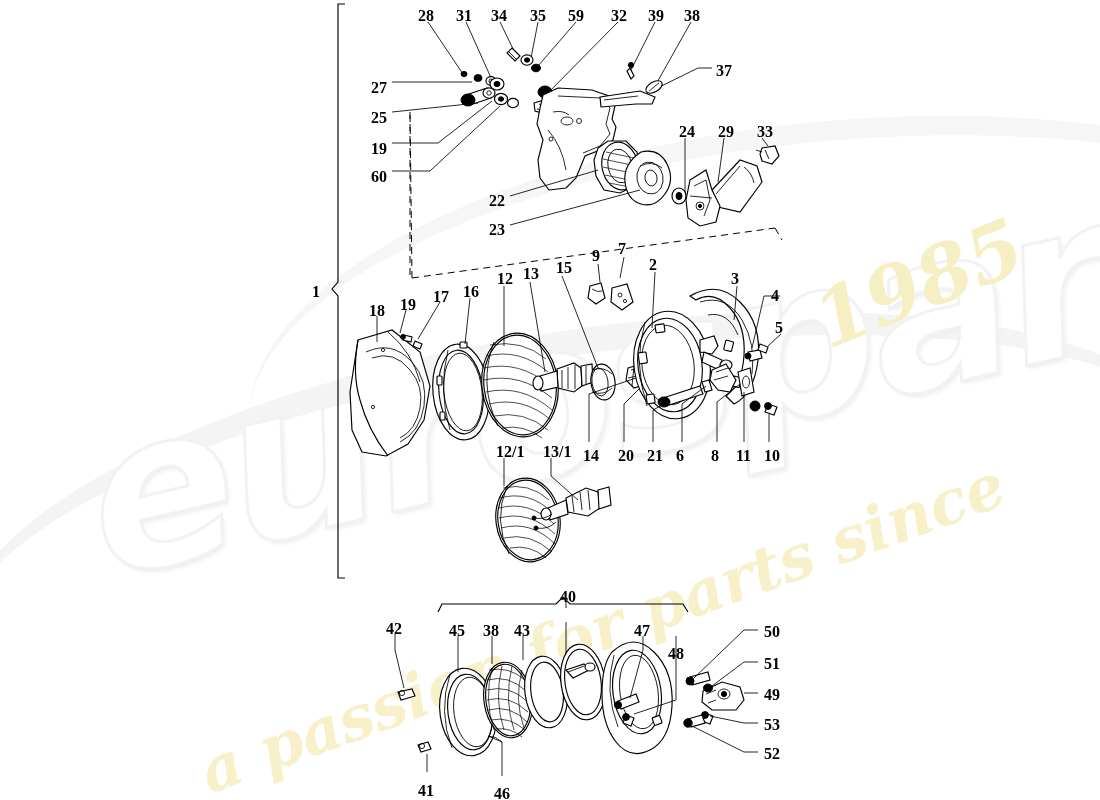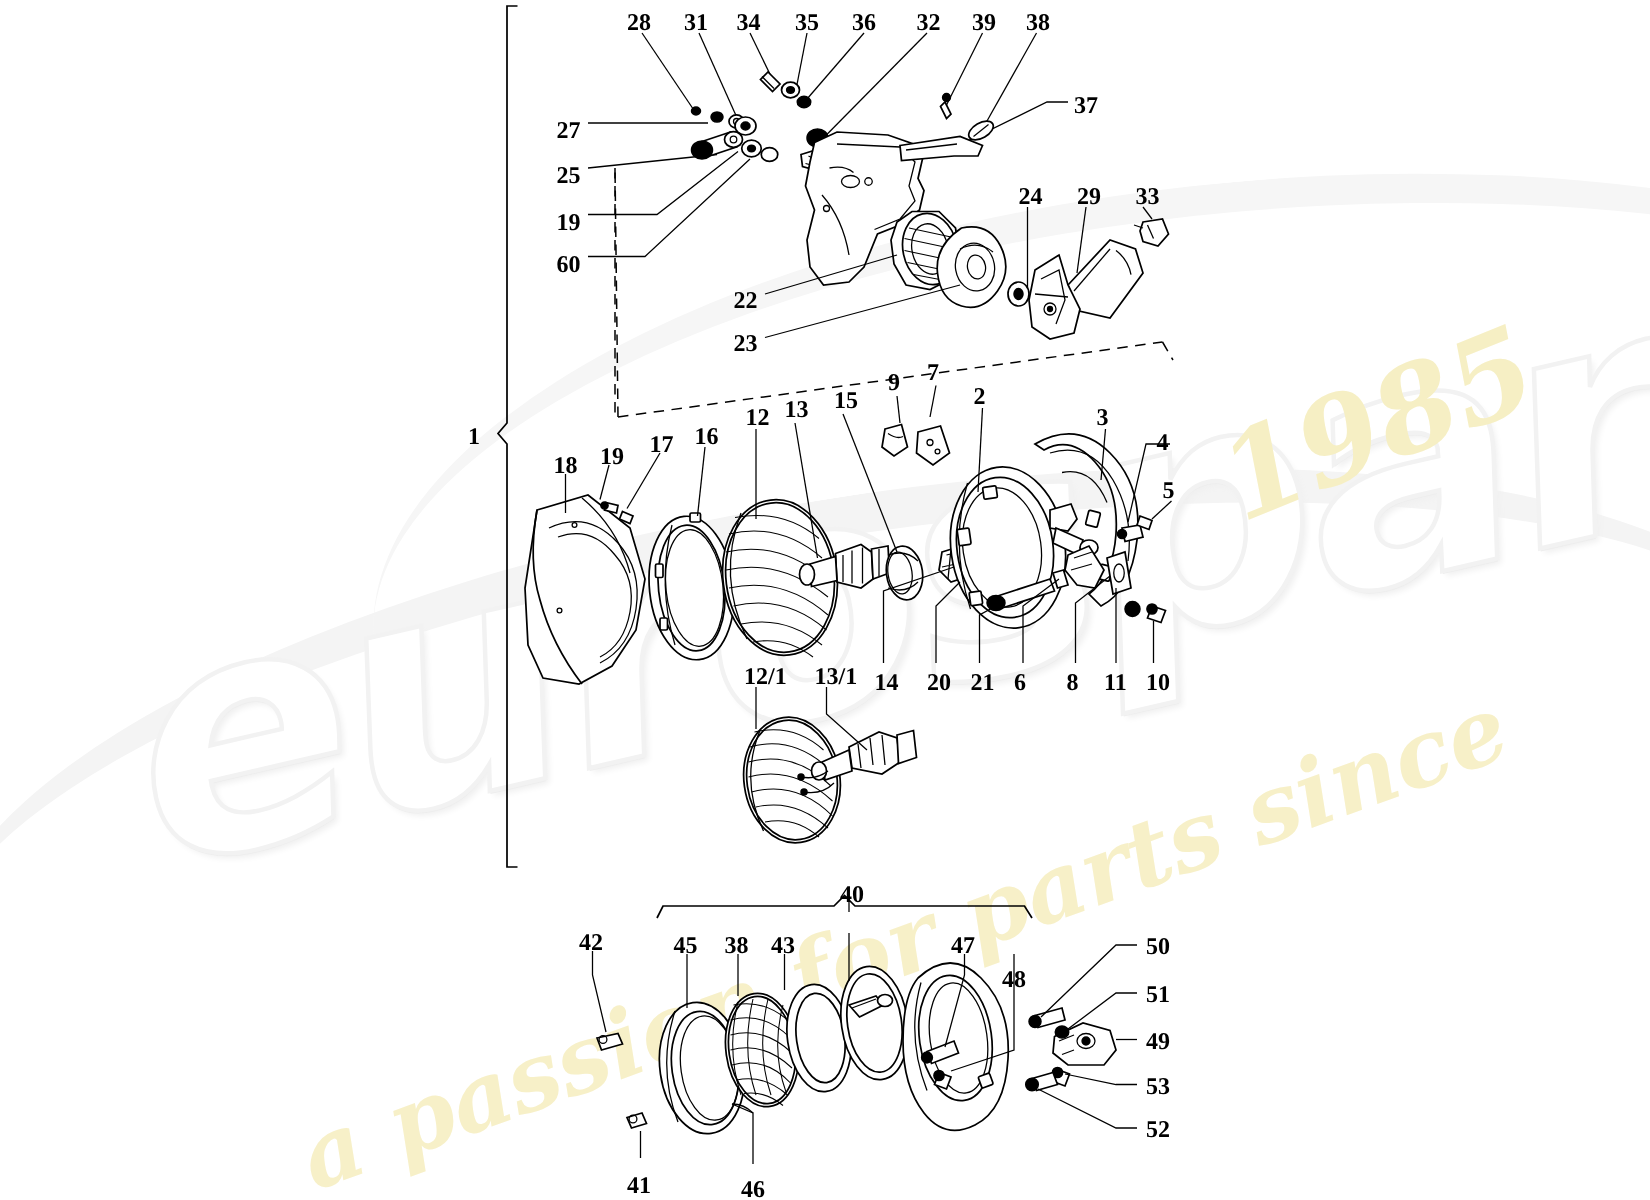--- a/index.html
+++ b/index.html
@@ -499,21 +499,21 @@
     <span class="num" style="left:371px;top:141px">19</span>
     <span class="num" style="left:371px;top:80px">27</span>
     <span class="num" style="left:418px;top:8px">28</span>
     <span class="num" style="left:718px;top:124px">29</span>
     <span class="num" style="left:371px;top:169px">60</span>
     <span class="num" style="left:456px;top:8px">31</span>
     <span class="num" style="left:611px;top:8px">32</span>
     <span class="num" style="left:757px;top:124px">33</span>
     <span class="num" style="left:491px;top:8px">34</span>
     <span class="num" style="left:530px;top:8px">35</span>
-    <span class="num" style="left:568px;top:8px">36</span>
+    <span class="num" style="left:568px;top:8px">59</span>
     <span class="num" style="left:716px;top:63px">37</span>
     <span class="num" style="left:684px;top:8px">38</span>
     <span class="num" style="left:648px;top:8px">39</span>
     <span class="num" style="left:560px;top:589px">40</span>
     <span class="num" style="left:418px;top:783px">41</span>
     <span class="num" style="left:386px;top:621px">42</span>
     <span class="num" style="left:514px;top:623px">43</span>
     <span class="num" style="left:483px;top:623px">38</span>
     <span class="num" style="left:449px;top:623px">45</span>
     <span class="num" style="left:494px;top:786px">46</span>

